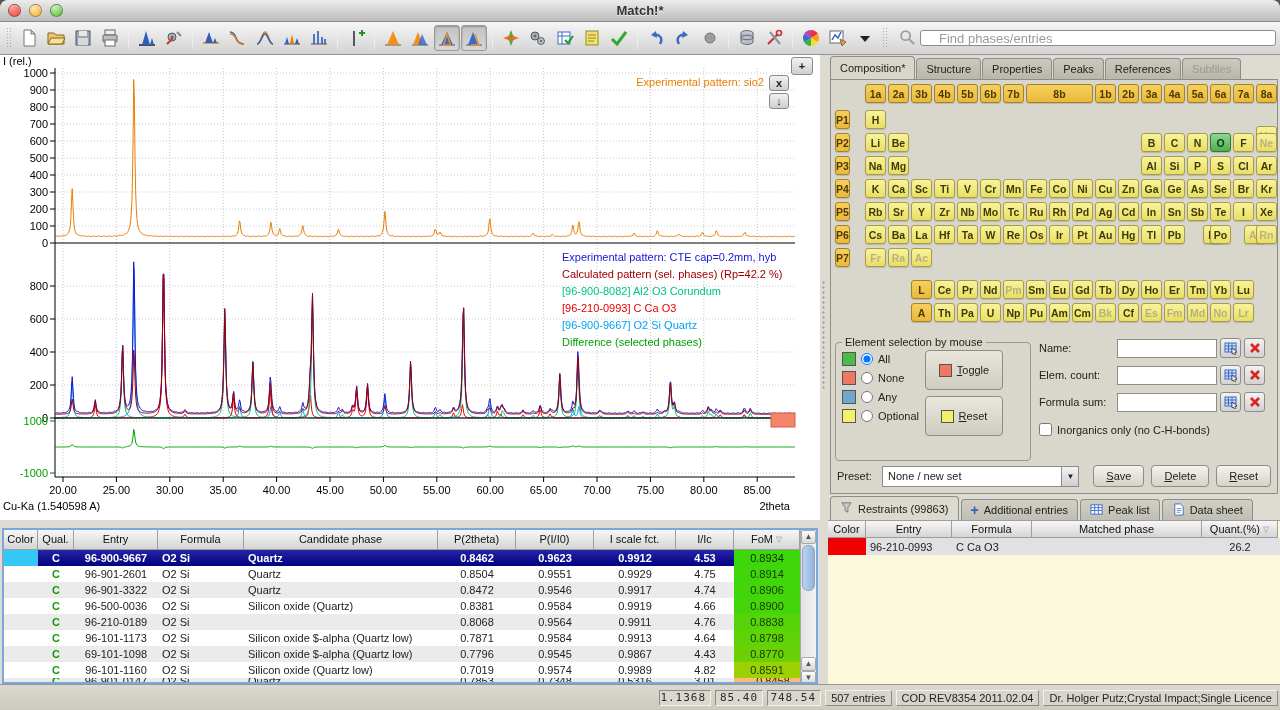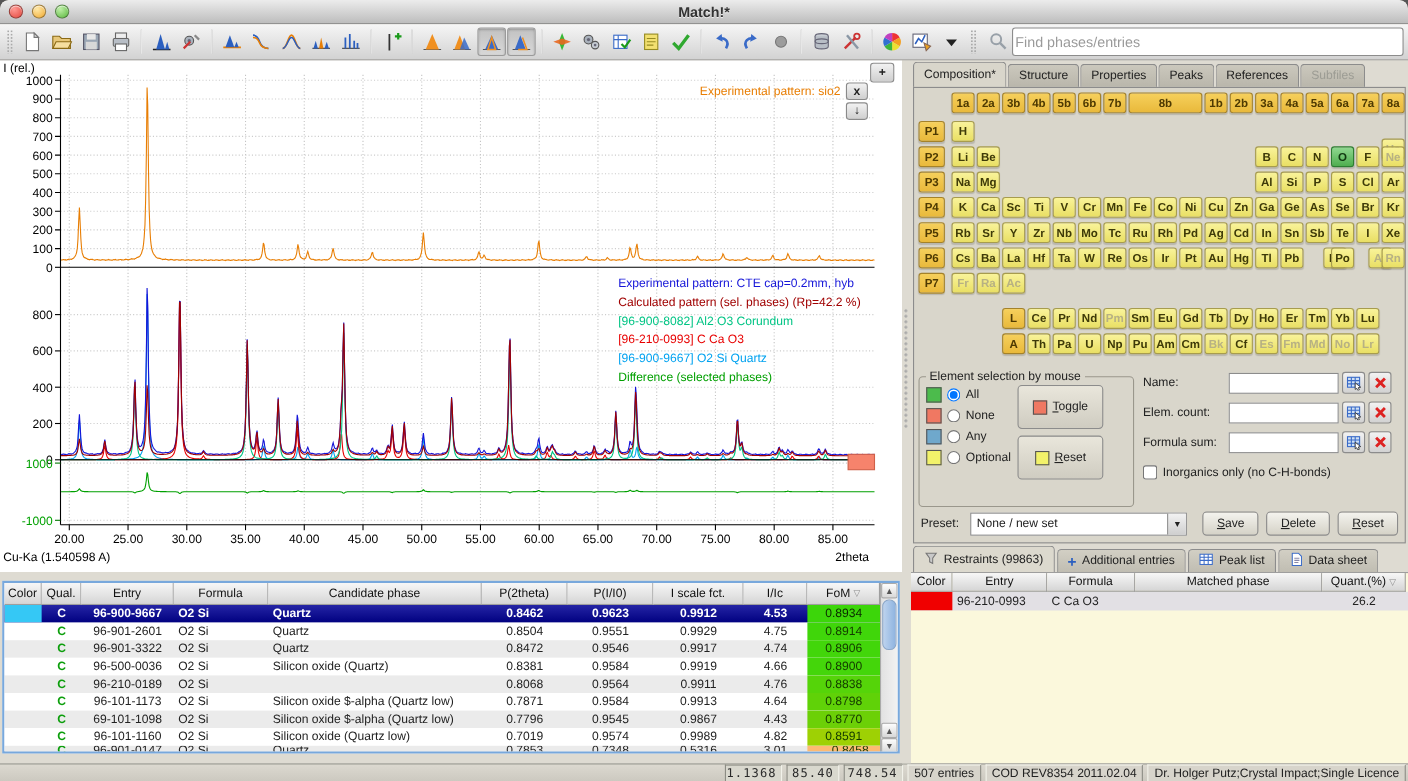--- a/index.html
+++ b/index.html
@@ -17,21 +17,21 @@
   
   .toolbar { height:33px; background:linear-gradient(#F6F6F6,#D2D2D2); border-bottom:1px solid #969696; display:flex; align-items:center; padding:0 4px; gap:2px; }
   .tb-grip { width:6px; height:22px; background-image:radial-gradient(#AAA 30%, transparent 32%); background-size:3px 3px; margin:0 2px; }
   .tb-groups { display:flex; align-items:center; gap:1px; }
   .tb-btn { width:26px; height:26px; border:1px solid transparent; border-radius:3px; display:flex; align-items:center; justify-content:center; }
   .tb-btn svg { width:20px; height:20px; }
   .tb-btn.pressed { background:linear-gradient(#C2C2C2,#D8D8D8); border-color:#9A9A9A; box-shadow:inset 0 1px 2px rgba(0,0,0,.25); }
   .tb-sep { width:1px; height:22px; background:#A8A8A8; border-right:1px solid #EEE; margin:0 4px; }
   .searchwrap { display:flex; align-items:center; gap:4px; margin-left:6px; flex:1; }
   .searchwrap svg { width:18px; height:18px; }
-  .search-input { flex:1; height:26px; border:1px solid #8C8C8C; border-radius:3px; padding:0 2px; font-size:13px; color:#444; background:#FFF; font-family:"Liberation Sans",sans-serif; }
+  .search-input { flex:1; height:16px; border:1px solid #8C8C8C; border-radius:3px; padding:0 18px; font-size:13px; color:#444; background:#FFF; font-family:"Liberation Sans",sans-serif; }
   .search-input::placeholder { color:#9A9A9A; }
 
   
   .main { flex:1; display:flex; min-height:0; }
   .left-pane { width:820px; display:flex; flex-direction:column; }
   .vsplit { width:8px; background:#DEDBD2; position:relative; }
   .vsplit::after { content:""; position:absolute; left:1px; top:225px; width:5px; height:110px; background-image:radial-gradient(#AAA 35%, transparent 40%); background-size:5px 5px; }
   .right-pane { width:452px; display:flex; flex-direction:column; background:#DEDBD2; }
 
   
@@ -64,21 +64,21 @@
   .rtab.active { background:#D9D6CB; height:23px; font-size:11px; }
   .rtab.disabled { color:#9C9C94; }
   .comp-panel { height:415px; border:1px solid #8C8C8C; background:#D9D6CB; margin:0 2px; display:flex; flex-direction:column; padding:4px 4px 2px 4px; }
 
   
   .ptable { position:relative; height:246px; }
   .pcell { position:absolute; width:21px; height:19px; border:1px solid #A79C4E; border-radius:3px; display:flex; align-items:center; justify-content:center; font-size:10.5px; font-weight:bold; color:#3E3A08; background:linear-gradient(#F9F39A,#E9DF64); box-shadow:0 1px 1px rgba(0,0,0,.15); }
   .pcell.d { color:#B7B183; }
   .pcell.sel { background:linear-gradient(#90D890,#4FAE4F); border-color:#2E7D32; color:#103810; }
   .pcell.grp { background:linear-gradient(#F6D05C,#E9B93B); border-color:#A4822A; color:#4E3A02; }
-  .pcell.plab { background:linear-gradient(#F6D05C,#E9B93B); border-color:#A4822A; color:#4E3A02; width:24px; }
+  .pcell.plab { background:linear-gradient(#F6D05C,#E9B93B); border-color:#A4822A; color:#4E3A02; width:15px; }
 
   
   .sel-row { flex:1; display:flex; padding-top:6px; gap:8px; }
   fieldset.selbox { width:196px; border:1px solid #9A978C; border-radius:4px; padding:2px 6px 4px 6px; }
   fieldset.selbox legend { font-size:11px; padding:0 3px; color:#222; }
   .selgrid { display:flex; gap:6px; }
   .modes { display:flex; flex-direction:column; gap:5px; padding-top:2px; }
   .mode { display:flex; align-items:center; gap:5px; }
   .mode .sw { width:14px; height:14px; border:1px solid #555; }
   .mode input { width:12px; height:12px; }
@@ -108,21 +108,21 @@
   .btab svg { width:13px; height:13px; }
   .btab .plus { color:#2B5FC0; font-weight:bold; font-size:14px; line-height:1; }
 
   
   .match-area { flex:1; background:#FBF8DC; border-top:1px solid #9E9E9E; display:flex; flex-direction:column; }
   .match-area .thead { height:20px; }
   .mrow-even { background:#FBF8E4; } .mrow-odd { background:#E2E0E4; }
   .match-area .trow { height:17px; }
 
   
-  .statusbar { height:16px; background:linear-gradient(#DCD9D0,#CCC9C0); border-top:1px solid #979790; display:flex; align-items:center; gap:4px; padding:0 2px; }
+  .statusbar { height:26px; background:linear-gradient(#DCD9D0,#CCC9C0); border-top:1px solid #979790; display:flex; align-items:center; gap:4px; padding:0 2px; }
   .sb-spacer { flex:1; }
   .lcd { height:16px; min-width:44px; background:#D9D8CE; border:1px solid; border-color:#8C8C84 #F2F2EA #F2F2EA #8C8C84; font-family:"DejaVu Sans Mono",monospace; font-size:11px; color:#2A2A2A; display:flex; align-items:center; justify-content:flex-end; padding:0 4px; letter-spacing:1px; }
   .sb-box { height:16px; border:1px solid; border-color:#F2F2EA #8C8C84 #8C8C84 #F2F2EA; display:flex; align-items:center; padding:0 5px; font-size:11px; color:#222; background:#D7D4CB; white-space:nowrap; }
 </style>
 </head>
 <body>
 
 <div class="window">
 
   <div class="titlebar">

